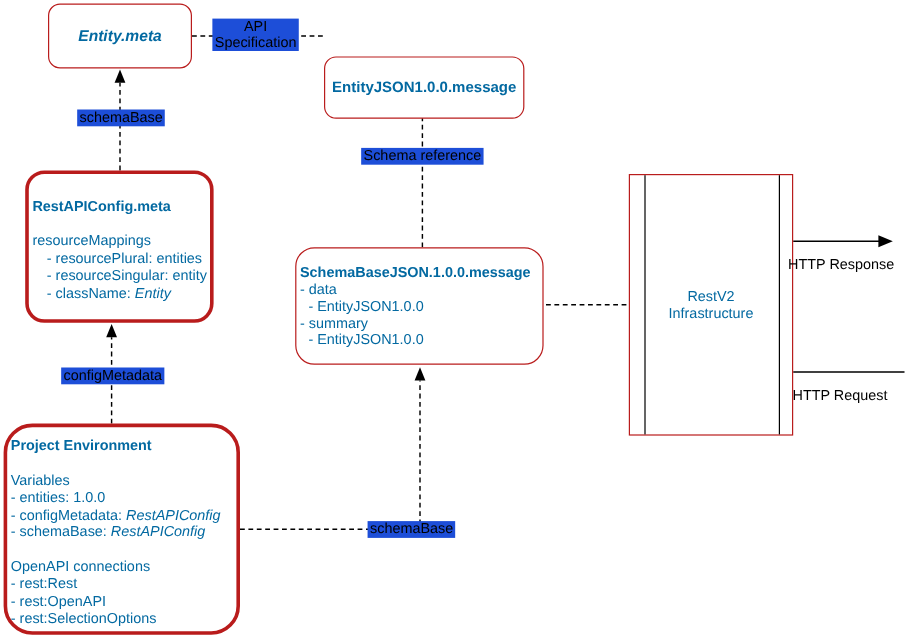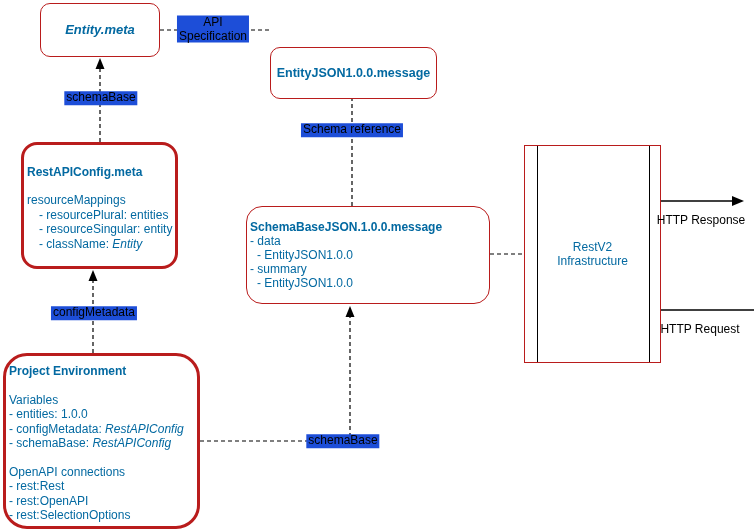--- a/index.html
+++ b/index.html
@@ -24,21 +24,21 @@
     left:270px; top:7px; width:167px; height:52px; border-width:1.5px; border-radius:10px;
     font-size:12.5px; font-weight:bold;margin-top:40px;
   }
   #rest-api-config {
     left:21px; top:142px; width:157px; height:127px; border-radius:16px;
     padding:20px 2px 0 3px;
   }
   #rest-api-config .section { margin-top:14px; }
   #rest-api-config .indent { padding-left:12px; }
   #schema-base-json {
-    left:246px; top:206px; width:244px; height:98px; border-width:1.5px; border-radius:16px;
+    left:246px; top:206px; width:207px; height:98px; border-width:1.5px; border-radius:16px;
     padding:13px 2px 16px 3px; line-height:14px;
   }
   #schema-base-json .indent { padding-left:7px; }
   #project-environment {
     left:3px; top:353px; width:197px; height:176px; border-radius:24px;
     padding:8px 2px 0 3px;
   }
   .gap { margin-top:14.4px; }
   #restv2 {
     left:524px; top:145px; width:137px; height:218px; border-width:1.5px;

